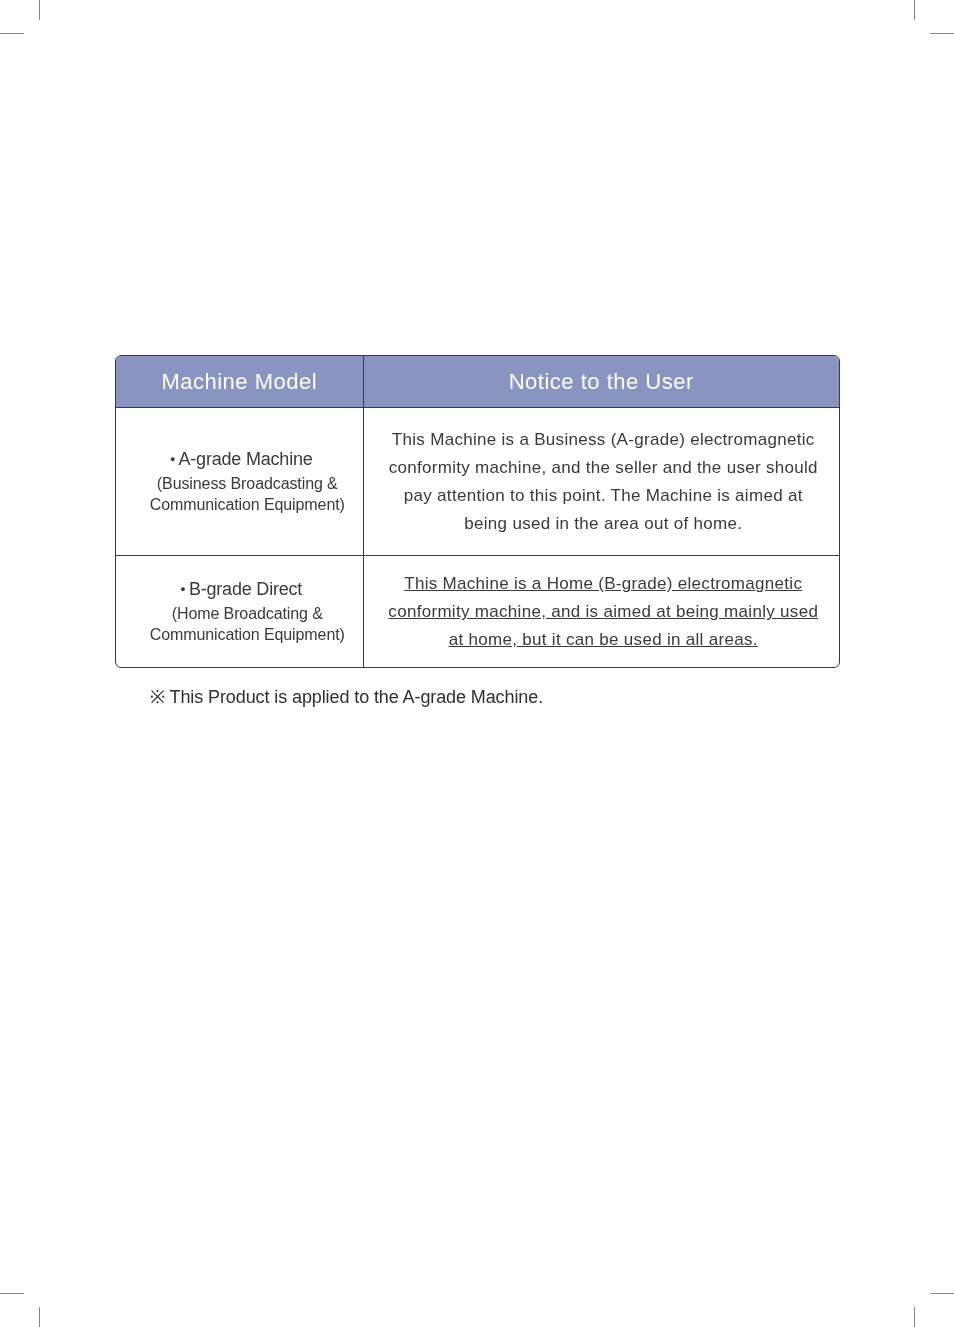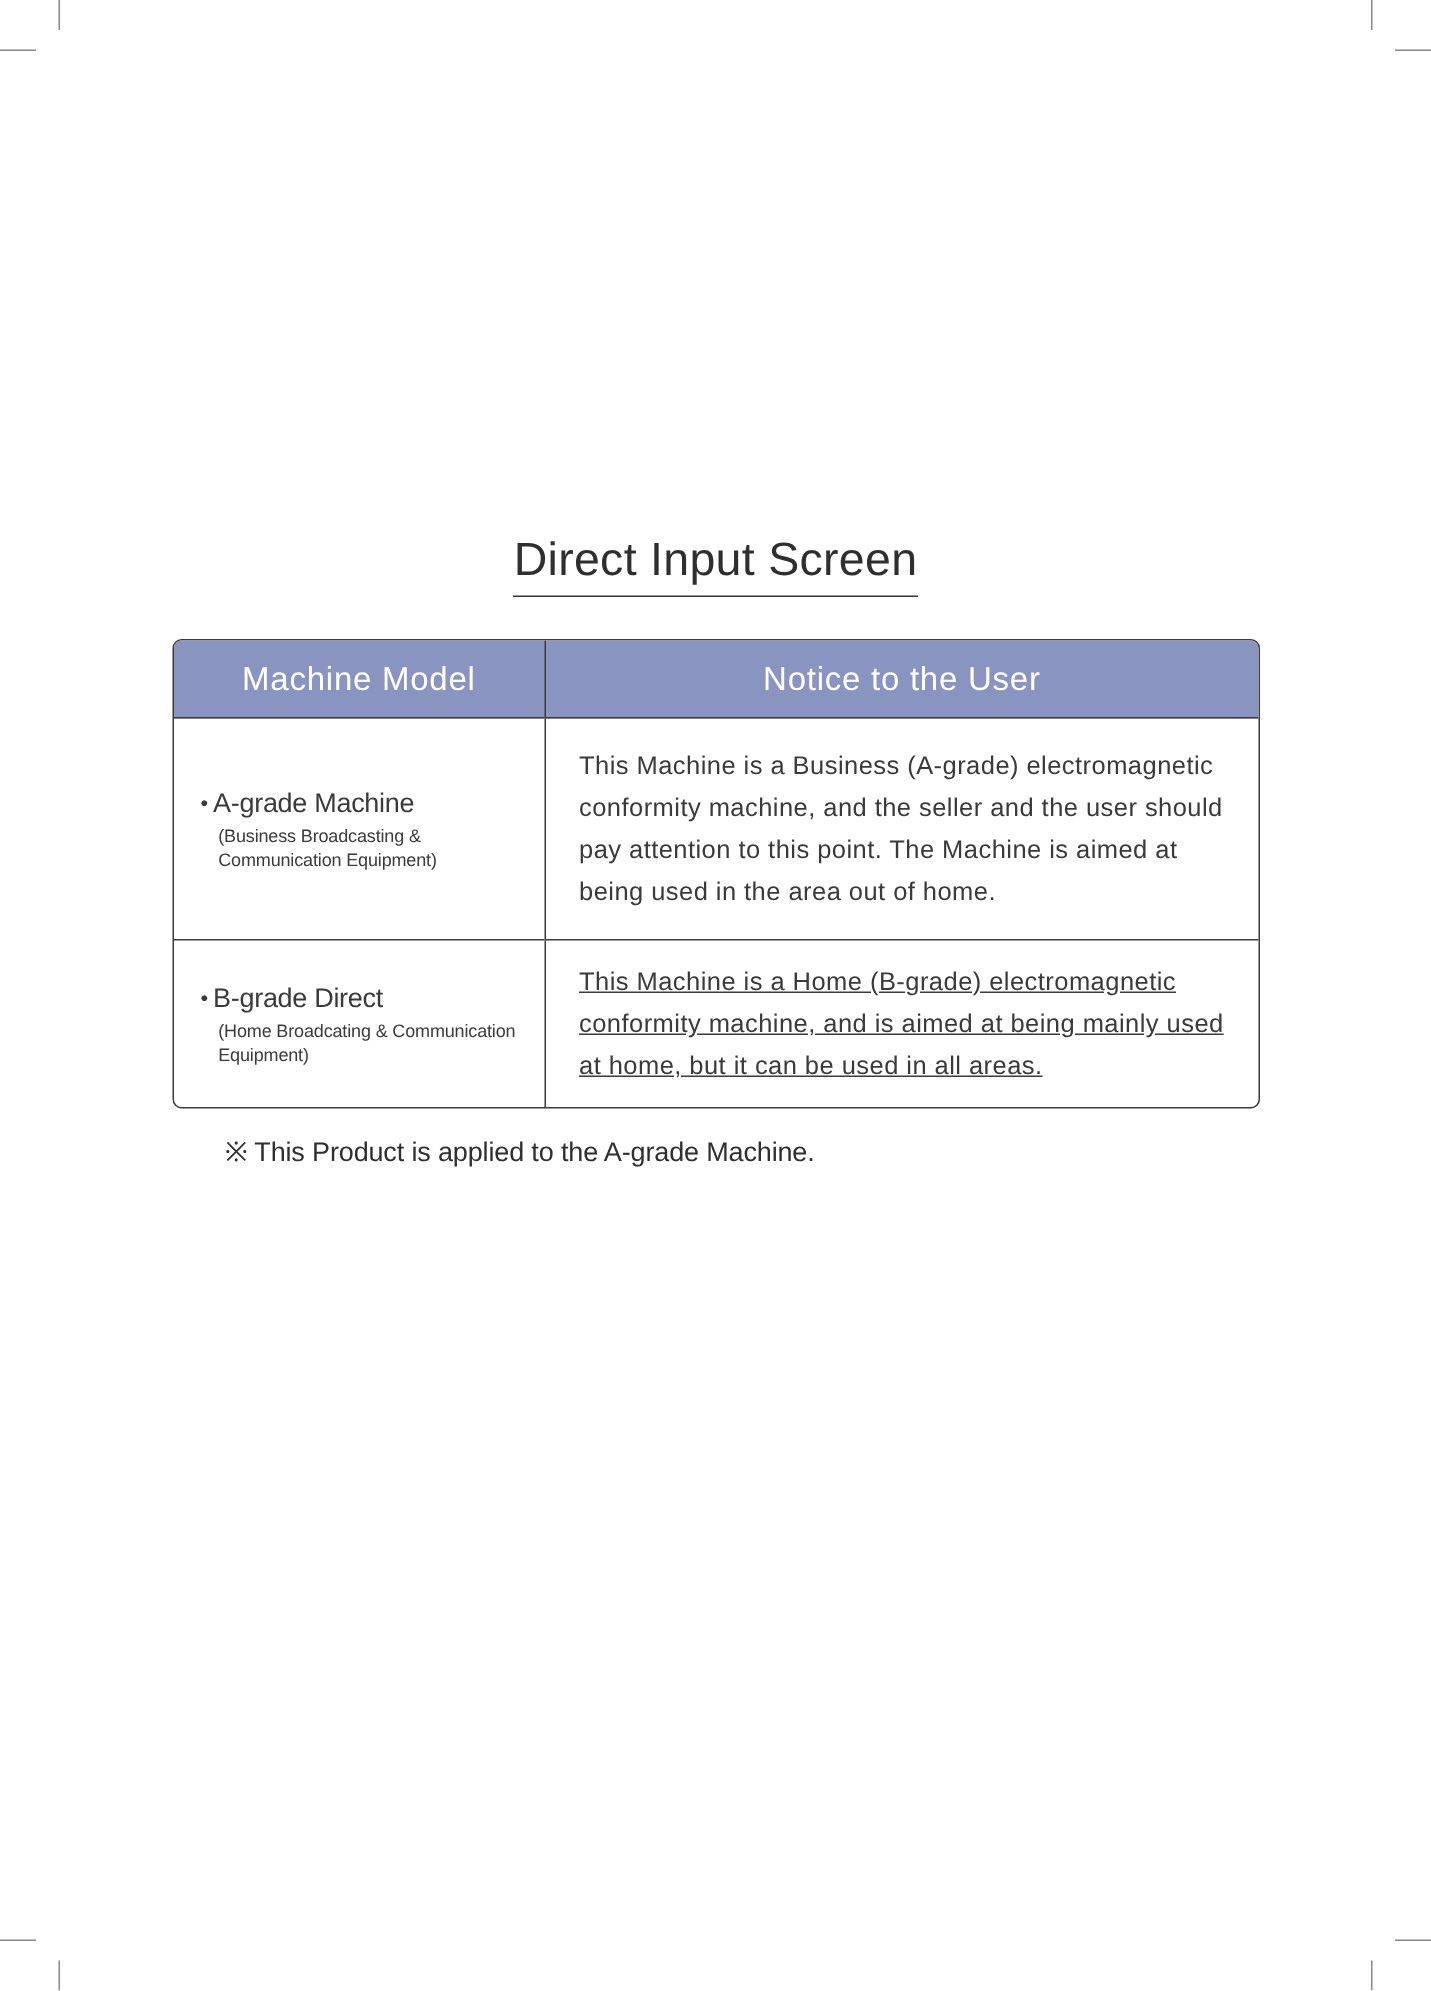--- a/index.html
+++ b/index.html
@@ -64,39 +64,40 @@
       text-align: center;
     }
     th.col-model {
       width: 248px;
       border-right: 1px solid #3a3a3a;
     }
     td {
       border-top: 1px solid #3a3a3a;
       vertical-align: middle;
       padding: 18px 14px 17px 18px;
+      text-align: center;
     }
     td.model-cell {
       width: 248px;
       border-right: 1px solid #3a3a3a;
       font-size: 17px;
     }
     .model-title {
       font-size: 18px;
       letter-spacing: -0.2px;
       margin-bottom: 3px;
     }
     .model-title::before {
       content: "● ";
       font-size: 9px;
       vertical-align: 3px;
       margin-right: 1px;
     }
     .model-sub {
-      font-size: 12px;
+      font-size: 16px;
       letter-spacing: -0.1px;
       padding-left: 12px;
       line-height: 1.35;
     }
     .notice-cell {
       font-size: 17px;
       line-height: 1.65;
       letter-spacing: 0.3px;
       padding-left: 22px;
       padding-right: 18px;
@@ -120,21 +121,20 @@
 <div class="crop-mark tl-v"></div>
 <div class="crop-mark tl-h"></div>
 <div class="crop-mark tr-v"></div>
 <div class="crop-mark tr-h"></div>
 <div class="crop-mark bl-v"></div>
 <div class="crop-mark bl-h"></div>
 <div class="crop-mark br-v"></div>
 <div class="crop-mark br-h"></div>
 
 <div class="content">
-  <div class="title">Direct Input Screen</div>
 
   <div class="table-wrap">
     <table>
       <thead>
         <tr>
           <th class="col-model">Machine Model</th>
           <th>Notice to the User</th>
         </tr>
       </thead>
       <tbody>

